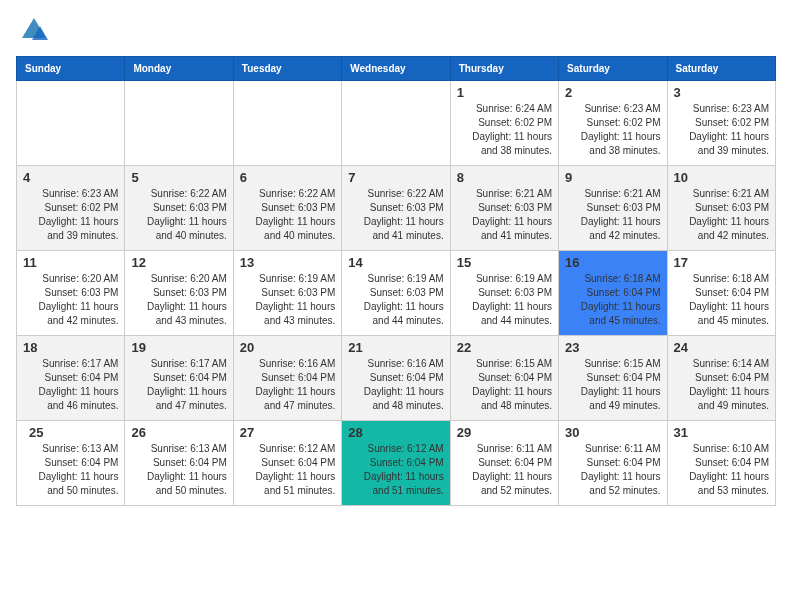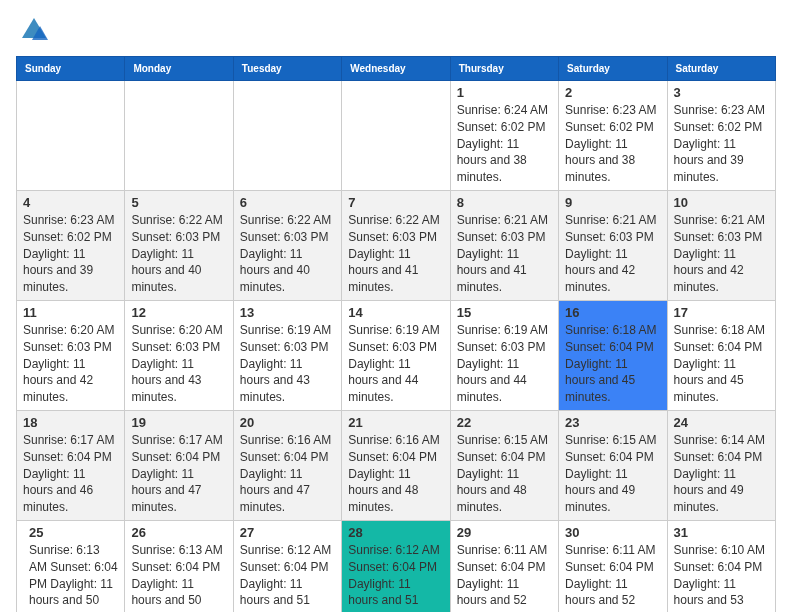--- a/index.html
+++ b/index.html
@@ -78,23 +78,24 @@
     .day-number {
       font-size: 13px;
       font-weight: bold;
       margin-bottom: 2px;
       display: block;
     }
     .empty-cell {
       background: #fff !important;
     }
     .cell-content {
-      font-size: 12px;
+      font-size: 10px;
       line-height: 1.4;
       color: #333;
+      text-align: right;
     }
   </style>
 </head>
 <body>
 
 <div class="header">
   <div class="logo">
     <div class="logo-text">
       <span class="logo-general"></span><br>
       <span class="logo-blue"></span>

